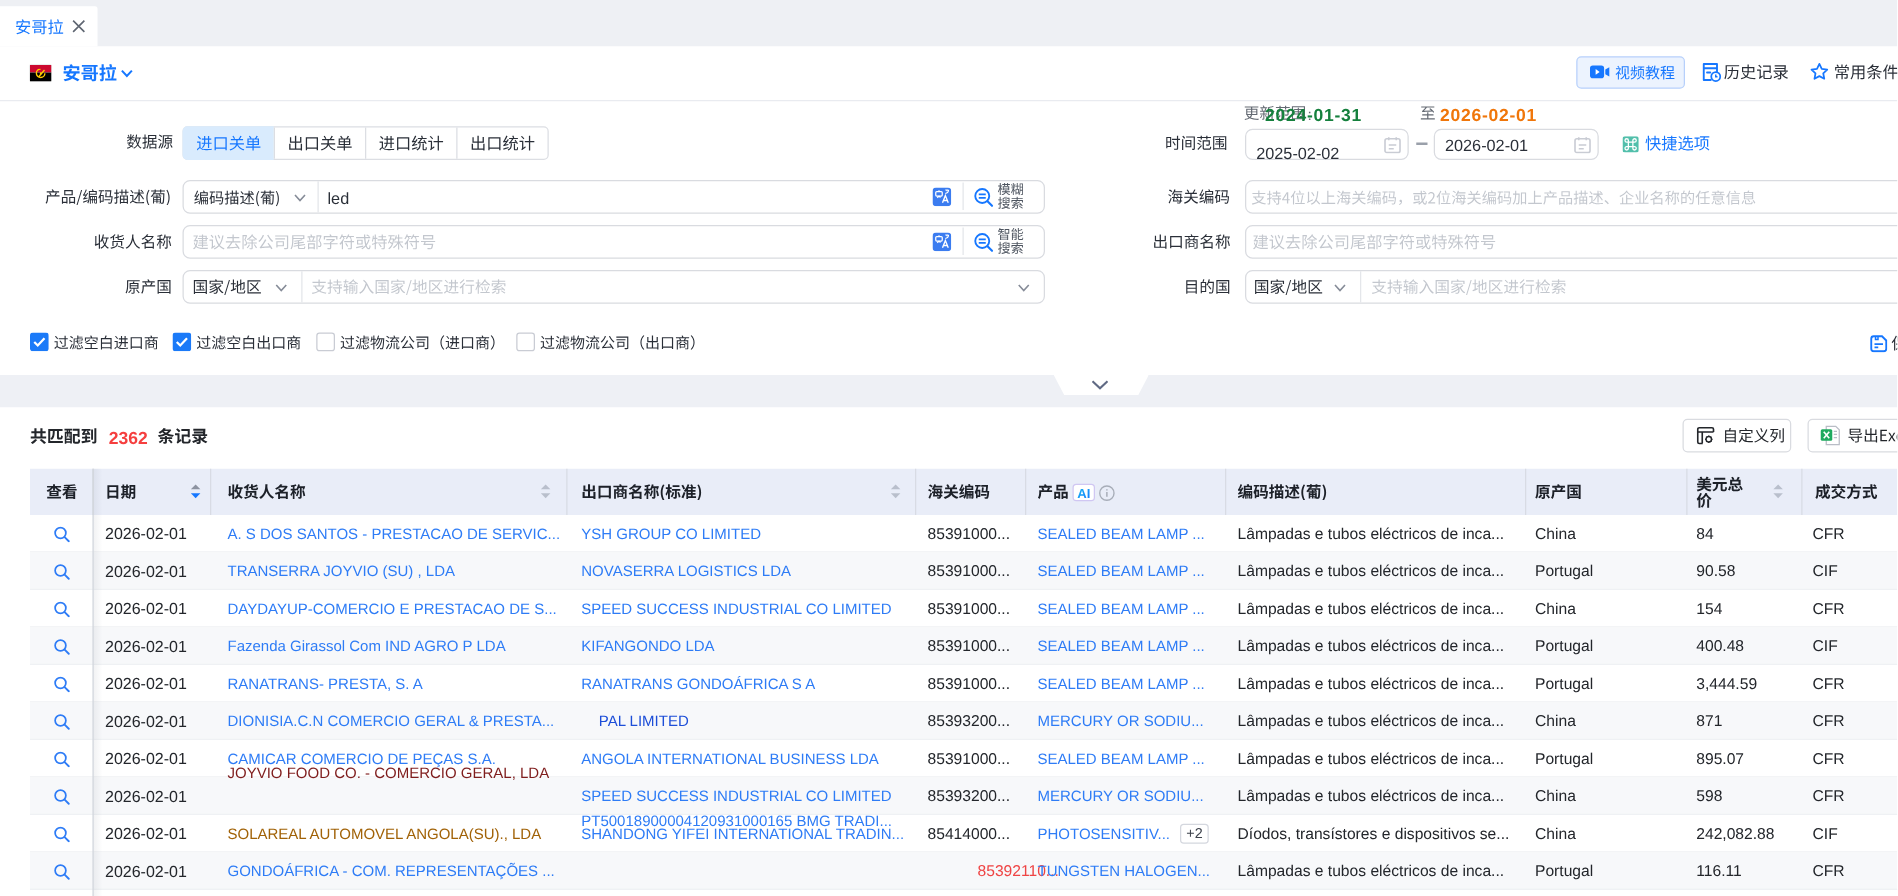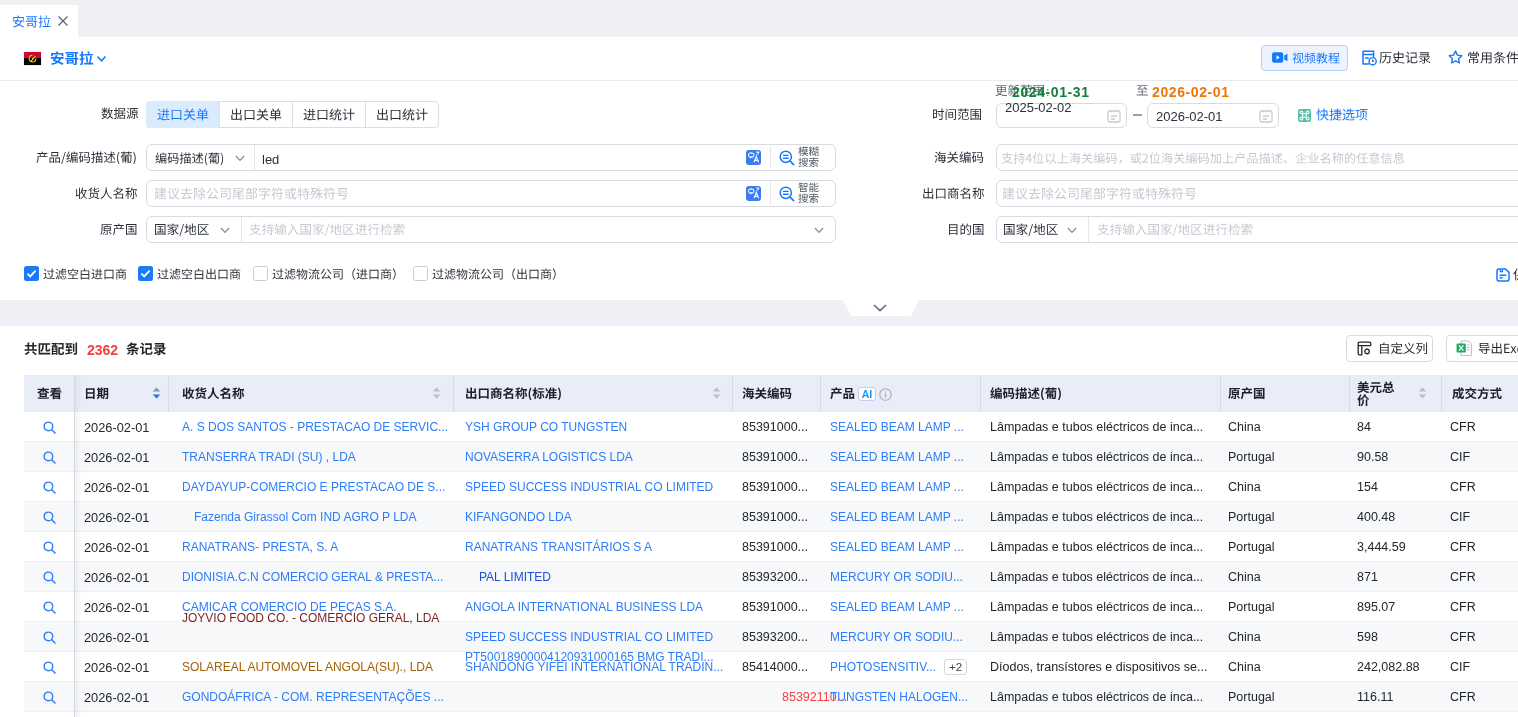--- a/index.html
+++ b/index.html
@@ -74,21 +74,21 @@
 <div style="position:absolute;left:1046px;top:92px;transform:translateY(-50%);font:normal 12.5px 'Liberation Sans',sans-serif;color:#646a73;white-space:pre">:</div>
 <div style="position:absolute;left:1012px;top:91.5px;transform:translateY(-50%);font:bold 14px 'Liberation Sans',sans-serif;color:#15803d;white-space:pre;letter-spacing:0.6px">2024-01-31</div>
 <div style="position:absolute;left:1136px;top:84.38px;line-height:0"><svg width="13" height="13" viewBox="0 0 13 13">
         <path fill="#646a73" d="M1.83 5.71C2.3 5.55 2.98 5.54 9.79 5.21C10.1 5.54 10.38 5.85 10.56 6.11L11.38 5.54C10.7 4.69 9.29 3.46 8.16 2.62L7.43 3.11C7.94 3.5 8.49 3.96 8.99 4.44L3.18 4.66C3.96 3.95 4.76 3.05 5.53 2.07H11.46V1.19H0.96V2.07H4.29C3.54 3.06 2.7 3.92 2.39 4.2C2.05 4.52 1.78 4.74 1.53 4.79C1.62 5.04 1.79 5.51 1.83 5.71ZM5.75 5.81V7.44H1.78V8.31H5.75V10.62H0.68V11.51H11.85V10.62H6.71V8.31H10.8V7.44H6.71V5.81Z"></path>
       </svg></div>
 <div style="position:absolute;left:1152px;top:91.5px;transform:translateY(-50%);font:bold 14px 'Liberation Sans',sans-serif;color:#f0760a;white-space:pre;letter-spacing:0.6px">2026-02-01</div>
 <div style="position:absolute;left:932px;top:108.38px;width:50px;line-height:0"><svg width="50" height="13" viewBox="0 0 50 13">
         <path fill="#2a2f38" d="M5.93 5.35C6.59 6.31 7.44 7.64 7.84 8.4L8.66 7.92C8.24 7.16 7.38 5.89 6.7 4.94ZM4.05 5.97V8.82H1.91V5.97ZM4.05 5.14H1.91V2.4H4.05ZM1.01 1.55V10.69H1.91V9.68H4.93V1.55ZM9.55 0.56V3H5.5V3.92H9.55V10.59C9.55 10.84 9.45 10.93 9.2 10.93C8.93 10.95 8 10.95 7.03 10.91C7.16 11.19 7.31 11.61 7.38 11.88C8.62 11.88 9.43 11.86 9.88 11.7C10.33 11.55 10.5 11.28 10.5 10.59V3.92H12.03V3H10.5V0.56ZM13.64 3.31V12H14.6V3.31ZM13.82 1.11C14.4 1.66 15.05 2.45 15.34 2.95L16.11 2.45C15.81 1.92 15.14 1.19 14.55 0.66ZM17.24 7.31H20.24V9H17.24ZM17.24 4.86H20.24V6.52H17.24ZM16.39 4.07V9.78H21.12V4.07ZM16.9 1.2V2.09H22.95V10.86C22.95 11.03 22.9 11.07 22.74 11.09C22.58 11.09 22.06 11.1 21.54 11.07C21.66 11.31 21.79 11.71 21.84 11.94C22.6 11.94 23.14 11.94 23.48 11.79C23.8 11.62 23.91 11.39 23.91 10.86V1.2ZM25.94 11.19 26.59 11.96C27.51 11.01 28.61 9.8 29.48 8.74L28.96 8.03C27.99 9.18 26.75 10.45 25.94 11.19ZM26.45 4.4C27.19 4.81 28.23 5.44 28.74 5.81L29.27 5.1C28.74 4.75 27.71 4.17 26.98 3.79ZM25.7 6.77C26.48 7.14 27.52 7.67 28.05 8.01L28.57 7.29C28.02 6.96 26.96 6.46 26.21 6.14ZM30.12 4.24V10.19C30.12 11.47 30.57 11.79 32.06 11.79C32.39 11.79 34.84 11.79 35.19 11.79C36.54 11.79 36.85 11.28 37 9.56C36.73 9.5 36.33 9.34 36.1 9.19C36.01 10.61 35.89 10.89 35.14 10.89C34.61 10.89 32.51 10.89 32.1 10.89C31.25 10.89 31.09 10.78 31.09 10.19V5.12H34.95V7.4C34.95 7.56 34.9 7.61 34.66 7.62C34.44 7.64 33.67 7.64 32.79 7.61C32.94 7.86 33.1 8.24 33.15 8.5C34.21 8.5 34.91 8.49 35.34 8.35C35.77 8.2 35.89 7.92 35.89 7.4V4.24ZM32.98 0.5V1.59H29.49V0.5H28.54V1.59H25.73V2.46H28.54V3.67H29.49V2.46H32.98V3.67H33.94V2.46H36.8V1.59H33.94V0.5ZM40.27 3.19V3.97H43.23V5H40.81V5.76H43.23V6.84H40.1V7.64H43.23V10.2H44.11V7.64H46.42C46.34 8.34 46.24 8.65 46.12 8.78C46.05 8.86 45.95 8.86 45.79 8.86C45.62 8.86 45.23 8.86 44.77 8.81C44.89 9.03 44.98 9.34 44.99 9.56C45.46 9.59 45.92 9.57 46.16 9.56C46.45 9.55 46.62 9.47 46.8 9.31C47.05 9.06 47.17 8.47 47.3 7.19C47.33 7.06 47.34 6.84 47.34 6.84H44.11V5.76H46.74V5H44.11V3.97H47.23V3.19H44.11V2.19H43.23V3.19ZM38.52 1.01V11.99H39.41V11.38H48.08V11.99H49V1.01ZM39.41 10.57V1.84H48.08V10.57Z"></path>
       </svg></div>
 <div class="abs" style="left:996px;top:103px;width:131px;height:25px;border:1px solid #d9dbe0;border-radius:6px;background:#fff"></div>
-<div style="position:absolute;left:1005px;top:107px;transform:translateY(-50%);font:normal 13px 'Liberation Sans',sans-serif;color:#2a2f38;white-space:pre">2025-02-02</div>
+<div style="position:absolute;left:1005px;top:123px;transform:translateY(-50%);font:normal 13px 'Liberation Sans',sans-serif;color:#2a2f38;white-space:pre">2025-02-02</div>
 <svg class="abs" style="left:1107px;top:109px" width="14" height="14" viewBox="0 0 14 14">
       <rect x="1" y="2" width="12" height="11" rx="1.5" fill="none" stroke="#c9ccd4" stroke-width="1.3"></rect>
       <path d="M4 0.8 V3.2 M10 0.8 V3.2" stroke="#c9ccd4" stroke-width="1.3"></path>
       <path d="M4 7 H10 M4 10 H8" stroke="#c9ccd4" stroke-width="1.3"></path>
     </svg>
 <div class="abs" style="left:1133px;top:114px;width:9px;height:1.5px;background:#9aa0aa"></div>
 <div class="abs" style="left:1147px;top:103px;width:132px;height:25px;border:1px solid #d9dbe0;border-radius:6px;background:#fff"></div>
 <div style="position:absolute;left:1156px;top:115.5px;transform:translateY(-50%);font:normal 13px 'Liberation Sans',sans-serif;color:#2a2f38;white-space:pre">2026-02-01</div>
 <svg class="abs" style="left:1259px;top:109px" width="14" height="14" viewBox="0 0 14 14">
       <rect x="1" y="2" width="12" height="11" rx="1.5" fill="none" stroke="#c9ccd4" stroke-width="1.3"></rect>
@@ -339,35 +339,35 @@
 <div style="position:absolute;left:1452px;top:386.88px;width:50px;line-height:0"><svg width="50" height="13" viewBox="0 0 50 13">
         <path fill="#1d2129" d="M6.43 0.4C6.43 1.01 6.45 1.64 6.48 2.25H1.35V5.92C1.35 7.55 1.28 9.75 0.31 11.25C0.65 11.43 1.33 11.97 1.59 12.28C2.62 10.74 2.89 8.29 2.93 6.45H4.56C4.54 8.03 4.49 8.64 4.35 8.81C4.26 8.93 4.14 8.96 3.98 8.96C3.76 8.96 3.35 8.95 2.9 8.91C3.11 9.29 3.28 9.88 3.3 10.31C3.89 10.32 4.42 10.31 4.76 10.26C5.12 10.2 5.39 10.09 5.64 9.78C5.93 9.4 5.99 8.28 6.04 5.64C6.04 5.46 6.04 5.09 6.04 5.09H2.93V3.72H6.56C6.73 5.61 7 7.38 7.44 8.8C6.71 9.62 5.85 10.31 4.88 10.84C5.2 11.12 5.75 11.75 5.96 12.07C6.74 11.6 7.44 11.04 8.08 10.38C8.62 11.4 9.34 12.03 10.21 12.03C11.38 12.03 11.88 11.47 12.11 9.14C11.71 8.99 11.18 8.64 10.84 8.3C10.78 9.88 10.62 10.5 10.34 10.5C9.93 10.5 9.53 9.97 9.18 9.07C10.09 7.84 10.81 6.39 11.34 4.75L9.83 4.39C9.53 5.4 9.12 6.34 8.62 7.17C8.4 6.16 8.22 4.99 8.11 3.72H12V2.25H10.7L11.31 1.61C10.85 1.19 9.94 0.62 9.25 0.26L8.34 1.16C8.85 1.46 9.49 1.89 9.94 2.25H8.03C8 1.64 7.99 1.02 8 0.4ZM16.2 3.54C15.5 4.44 14.28 5.36 13.14 5.92C13.49 6.17 14.06 6.72 14.34 7.03C15.45 6.34 16.8 5.2 17.68 4.1ZM19.95 4.31C21.06 5.11 22.46 6.3 23.08 7.09L24.36 6.1C23.66 5.31 22.21 4.2 21.12 3.46ZM17.16 5.76 15.81 6.17C16.3 7.3 16.9 8.26 17.65 9.07C16.41 9.89 14.86 10.43 13.05 10.78C13.34 11.1 13.79 11.78 13.96 12.11C15.81 11.66 17.43 11.01 18.75 10.07C20.01 11.03 21.6 11.68 23.58 12.05C23.76 11.65 24.16 11.03 24.49 10.7C22.64 10.43 21.12 9.89 19.93 9.1C20.75 8.29 21.41 7.31 21.91 6.14L20.4 5.7C20.02 6.67 19.48 7.5 18.77 8.18C18.09 7.49 17.55 6.69 17.16 5.76ZM17.51 0.72C17.73 1.1 17.96 1.56 18.12 1.96H13.24V3.42H24.26V1.96H19.81L19.85 1.95C19.69 1.47 19.27 0.76 18.94 0.22ZM30.2 0.77C30.45 1.26 30.75 1.9 30.95 2.39H25.65V3.85H28.82C28.7 6.5 28.46 9.34 25.44 10.94C25.85 11.25 26.31 11.78 26.54 12.18C28.8 10.88 29.74 8.91 30.15 6.81H34.11C33.94 9.05 33.71 10.14 33.38 10.43C33.2 10.56 33.04 10.59 32.76 10.59C32.39 10.59 31.51 10.57 30.65 10.5C30.94 10.9 31.16 11.54 31.19 11.97C32.02 12.01 32.86 12.03 33.35 11.96C33.92 11.91 34.33 11.79 34.7 11.38C35.23 10.84 35.49 9.43 35.71 6.01C35.74 5.81 35.75 5.36 35.75 5.36H30.38C30.43 4.86 30.46 4.35 30.5 3.85H36.86V2.39H31.73L32.59 2.03C32.39 1.53 32.01 0.77 31.68 0.21ZM44.29 0.42C44.29 1.12 44.3 1.82 44.33 2.51H38.14V3.97H44.4C44.7 8.41 45.64 12.12 47.79 12.12C48.98 12.12 49.49 11.55 49.71 9.16C49.3 9 48.74 8.64 48.4 8.29C48.34 9.88 48.19 10.55 47.92 10.55C47.01 10.55 46.24 7.64 45.98 3.97H49.39V2.51H48.2L49.08 1.76C48.71 1.35 47.99 0.76 47.41 0.38L46.42 1.2C46.92 1.57 47.54 2.1 47.89 2.51H45.91C45.89 1.82 45.89 1.12 45.9 0.42ZM38.14 10.26 38.55 11.78C40.17 11.44 42.4 10.97 44.45 10.53L44.35 9.19L42 9.61V6.85H44.02V5.4H38.61V6.85H40.5V9.88C39.6 10.03 38.79 10.16 38.14 10.26Z"></path>
       </svg></div>
 <div class="abs" style="left:24px;top:441px;width:1494px;height:1px;background:#eff1f4"></div>
 <svg class="abs" style="left:43px;top:421px" width="13" height="13" viewBox="0 0 13 13">
       <circle cx="5.4" cy="5.4" r="4.3" fill="none" stroke="#2e7cf6" stroke-width="1.4"></circle>
       <path d="M8.7 8.7 L12 12" stroke="#2e7cf6" stroke-width="1.5" stroke-linecap="round"></path>
     </svg>
 <div style="position:absolute;left:84px;top:427px;transform:translateY(-50%);font:normal 12.8px 'Liberation Sans',sans-serif;color:#23262b;white-space:pre">2026-02-01</div>
 <div style="position:absolute;left:182px;top:427px;transform:translateY(-50%);font:normal 12px 'Liberation Sans',sans-serif;color:#2e7cf6;white-space:pre">A. S DOS SANTOS - PRESTACAO DE SERVIC...</div>
-<div style="position:absolute;left:465px;top:427px;transform:translateY(-50%);font:normal 12px 'Liberation Sans',sans-serif;color:#2e7cf6;white-space:pre">YSH GROUP CO TUNGSTEN</div>
+<div style="position:absolute;left:465px;top:427px;transform:translateY(-50%);font:normal 12px 'Liberation Sans',sans-serif;color:#2e7cf6;white-space:pre">YSH GROUP CO LIMITED</div>
 <div style="position:absolute;left:742px;top:427px;transform:translateY(-50%);font:normal 12.5px 'Liberation Sans',sans-serif;color:#23262b;white-space:pre">85391000...</div>
 <div style="position:absolute;left:830px;top:427px;transform:translateY(-50%);font:normal 12px 'Liberation Sans',sans-serif;color:#2e7cf6;white-space:pre">SEALED BEAM LAMP ...</div>
 <div style="position:absolute;left:990px;top:427px;transform:translateY(-50%);font:normal 12.5px 'Liberation Sans',sans-serif;color:#23262b;white-space:pre">Lâmpadas e tubos eléctricos de inca...</div>
 <div style="position:absolute;left:1228px;top:427px;transform:translateY(-50%);font:normal 12.5px 'Liberation Sans',sans-serif;color:#23262b;white-space:pre">China</div>
 <div style="position:absolute;left:1357px;top:427px;transform:translateY(-50%);font:normal 12.5px 'Liberation Sans',sans-serif;color:#23262b;white-space:pre">84</div>
 <div style="position:absolute;left:1450px;top:427px;transform:translateY(-50%);font:normal 12.5px 'Liberation Sans',sans-serif;color:#23262b;white-space:pre">CFR</div>
 <div class="abs" style="left:24px;top:442px;width:1494px;height:30px;background:#f7f8fa"></div>
 <div class="abs" style="left:24px;top:471px;width:1494px;height:1px;background:#eff1f4"></div>
 <svg class="abs" style="left:43px;top:451px" width="13" height="13" viewBox="0 0 13 13">
       <circle cx="5.4" cy="5.4" r="4.3" fill="none" stroke="#2e7cf6" stroke-width="1.4"></circle>
       <path d="M8.7 8.7 L12 12" stroke="#2e7cf6" stroke-width="1.5" stroke-linecap="round"></path>
     </svg>
 <div style="position:absolute;left:84px;top:457px;transform:translateY(-50%);font:normal 12.8px 'Liberation Sans',sans-serif;color:#23262b;white-space:pre">2026-02-01</div>
-<div style="position:absolute;left:182px;top:457px;transform:translateY(-50%);font:normal 12px 'Liberation Sans',sans-serif;color:#2e7cf6;white-space:pre">TRANSERRA TRADI (SU) , LDA</div>
+<div style="position:absolute;left:182px;top:457px;transform:translateY(-50%);font:normal 12px 'Liberation Sans',sans-serif;color:#2e7cf6;white-space:pre">TRANSERRA JOYVIO (SU) , LDA</div>
 <div style="position:absolute;left:465px;top:457px;transform:translateY(-50%);font:normal 12px 'Liberation Sans',sans-serif;color:#2e7cf6;white-space:pre">NOVASERRA LOGISTICS LDA</div>
 <div style="position:absolute;left:742px;top:457px;transform:translateY(-50%);font:normal 12.5px 'Liberation Sans',sans-serif;color:#23262b;white-space:pre">85391000...</div>
 <div style="position:absolute;left:830px;top:457px;transform:translateY(-50%);font:normal 12px 'Liberation Sans',sans-serif;color:#2e7cf6;white-space:pre">SEALED BEAM LAMP ...</div>
 <div style="position:absolute;left:990px;top:457px;transform:translateY(-50%);font:normal 12.5px 'Liberation Sans',sans-serif;color:#23262b;white-space:pre">Lâmpadas e tubos eléctricos de inca...</div>
 <div style="position:absolute;left:1228px;top:457px;transform:translateY(-50%);font:normal 12.5px 'Liberation Sans',sans-serif;color:#23262b;white-space:pre">Portugal</div>
 <div style="position:absolute;left:1357px;top:457px;transform:translateY(-50%);font:normal 12.5px 'Liberation Sans',sans-serif;color:#23262b;white-space:pre">90.58</div>
 <div style="position:absolute;left:1450px;top:457px;transform:translateY(-50%);font:normal 12.5px 'Liberation Sans',sans-serif;color:#23262b;white-space:pre">CIF</div>
 <div class="abs" style="left:24px;top:501px;width:1494px;height:1px;background:#eff1f4"></div>
 <svg class="abs" style="left:43px;top:481px" width="13" height="13" viewBox="0 0 13 13">
       <circle cx="5.4" cy="5.4" r="4.3" fill="none" stroke="#2e7cf6" stroke-width="1.4"></circle>
@@ -382,36 +382,36 @@
 <div style="position:absolute;left:1228px;top:487px;transform:translateY(-50%);font:normal 12.5px 'Liberation Sans',sans-serif;color:#23262b;white-space:pre">China</div>
 <div style="position:absolute;left:1357px;top:487px;transform:translateY(-50%);font:normal 12.5px 'Liberation Sans',sans-serif;color:#23262b;white-space:pre">154</div>
 <div style="position:absolute;left:1450px;top:487px;transform:translateY(-50%);font:normal 12.5px 'Liberation Sans',sans-serif;color:#23262b;white-space:pre">CFR</div>
 <div class="abs" style="left:24px;top:502px;width:1494px;height:30px;background:#f7f8fa"></div>
 <div class="abs" style="left:24px;top:531px;width:1494px;height:1px;background:#eff1f4"></div>
 <svg class="abs" style="left:43px;top:511px" width="13" height="13" viewBox="0 0 13 13">
       <circle cx="5.4" cy="5.4" r="4.3" fill="none" stroke="#2e7cf6" stroke-width="1.4"></circle>
       <path d="M8.7 8.7 L12 12" stroke="#2e7cf6" stroke-width="1.5" stroke-linecap="round"></path>
     </svg>
 <div style="position:absolute;left:84px;top:517px;transform:translateY(-50%);font:normal 12.8px 'Liberation Sans',sans-serif;color:#23262b;white-space:pre">2026-02-01</div>
-<div style="position:absolute;left:194px;top:517px;transform:translateY(-50%);font:normal 12px 'Liberation Sans',sans-serif;color:#2e7cf6;white-space:pre">Fazenda Girassol Com IND AGRO P LDA</div>
+<div style="position:absolute;left:182px;top:517px;transform:translateY(-50%);font:normal 12px 'Liberation Sans',sans-serif;color:#2e7cf6;white-space:pre">Fazenda Girassol Com IND AGRO P LDA</div>
 <div style="position:absolute;left:465px;top:517px;transform:translateY(-50%);font:normal 12px 'Liberation Sans',sans-serif;color:#2e7cf6;white-space:pre">KIFANGONDO LDA</div>
 <div style="position:absolute;left:742px;top:517px;transform:translateY(-50%);font:normal 12.5px 'Liberation Sans',sans-serif;color:#23262b;white-space:pre">85391000...</div>
 <div style="position:absolute;left:830px;top:517px;transform:translateY(-50%);font:normal 12px 'Liberation Sans',sans-serif;color:#2e7cf6;white-space:pre">SEALED BEAM LAMP ...</div>
 <div style="position:absolute;left:990px;top:517px;transform:translateY(-50%);font:normal 12.5px 'Liberation Sans',sans-serif;color:#23262b;white-space:pre">Lâmpadas e tubos eléctricos de inca...</div>
 <div style="position:absolute;left:1228px;top:517px;transform:translateY(-50%);font:normal 12.5px 'Liberation Sans',sans-serif;color:#23262b;white-space:pre">Portugal</div>
 <div style="position:absolute;left:1357px;top:517px;transform:translateY(-50%);font:normal 12.5px 'Liberation Sans',sans-serif;color:#23262b;white-space:pre">400.48</div>
 <div style="position:absolute;left:1450px;top:517px;transform:translateY(-50%);font:normal 12.5px 'Liberation Sans',sans-serif;color:#23262b;white-space:pre">CIF</div>
 <div class="abs" style="left:24px;top:561px;width:1494px;height:1px;background:#eff1f4"></div>
 <svg class="abs" style="left:43px;top:541px" width="13" height="13" viewBox="0 0 13 13">
       <circle cx="5.4" cy="5.4" r="4.3" fill="none" stroke="#2e7cf6" stroke-width="1.4"></circle>
       <path d="M8.7 8.7 L12 12" stroke="#2e7cf6" stroke-width="1.5" stroke-linecap="round"></path>
     </svg>
 <div style="position:absolute;left:84px;top:547px;transform:translateY(-50%);font:normal 12.8px 'Liberation Sans',sans-serif;color:#23262b;white-space:pre">2026-02-01</div>
 <div style="position:absolute;left:182px;top:547px;transform:translateY(-50%);font:normal 12px 'Liberation Sans',sans-serif;color:#2e7cf6;white-space:pre">RANATRANS- PRESTA, S. A</div>
-<div style="position:absolute;left:465px;top:547px;transform:translateY(-50%);font:normal 12px 'Liberation Sans',sans-serif;color:#2e7cf6;white-space:pre">RANATRANS TRANSITÁRIOS S A</div>
+<div style="position:absolute;left:465px;top:547px;transform:translateY(-50%);font:normal 12px 'Liberation Sans',sans-serif;color:#2e7cf6;white-space:pre">RANATRANS GONDOÁFRICA S A</div>
 <div style="position:absolute;left:742px;top:547px;transform:translateY(-50%);font:normal 12.5px 'Liberation Sans',sans-serif;color:#23262b;white-space:pre">85391000...</div>
 <div style="position:absolute;left:830px;top:547px;transform:translateY(-50%);font:normal 12px 'Liberation Sans',sans-serif;color:#2e7cf6;white-space:pre">SEALED BEAM LAMP ...</div>
 <div style="position:absolute;left:990px;top:547px;transform:translateY(-50%);font:normal 12.5px 'Liberation Sans',sans-serif;color:#23262b;white-space:pre">Lâmpadas e tubos eléctricos de inca...</div>
 <div style="position:absolute;left:1228px;top:547px;transform:translateY(-50%);font:normal 12.5px 'Liberation Sans',sans-serif;color:#23262b;white-space:pre">Portugal</div>
 <div style="position:absolute;left:1357px;top:547px;transform:translateY(-50%);font:normal 12.5px 'Liberation Sans',sans-serif;color:#23262b;white-space:pre">3,444.59</div>
 <div style="position:absolute;left:1450px;top:547px;transform:translateY(-50%);font:normal 12.5px 'Liberation Sans',sans-serif;color:#23262b;white-space:pre">CFR</div>
 <div class="abs" style="left:24px;top:562px;width:1494px;height:30px;background:#f7f8fa"></div>
 <div class="abs" style="left:24px;top:591px;width:1494px;height:1px;background:#eff1f4"></div>
 <svg class="abs" style="left:43px;top:571px" width="13" height="13" viewBox="0 0 13 13">
       <circle cx="5.4" cy="5.4" r="4.3" fill="none" stroke="#2e7cf6" stroke-width="1.4"></circle>

